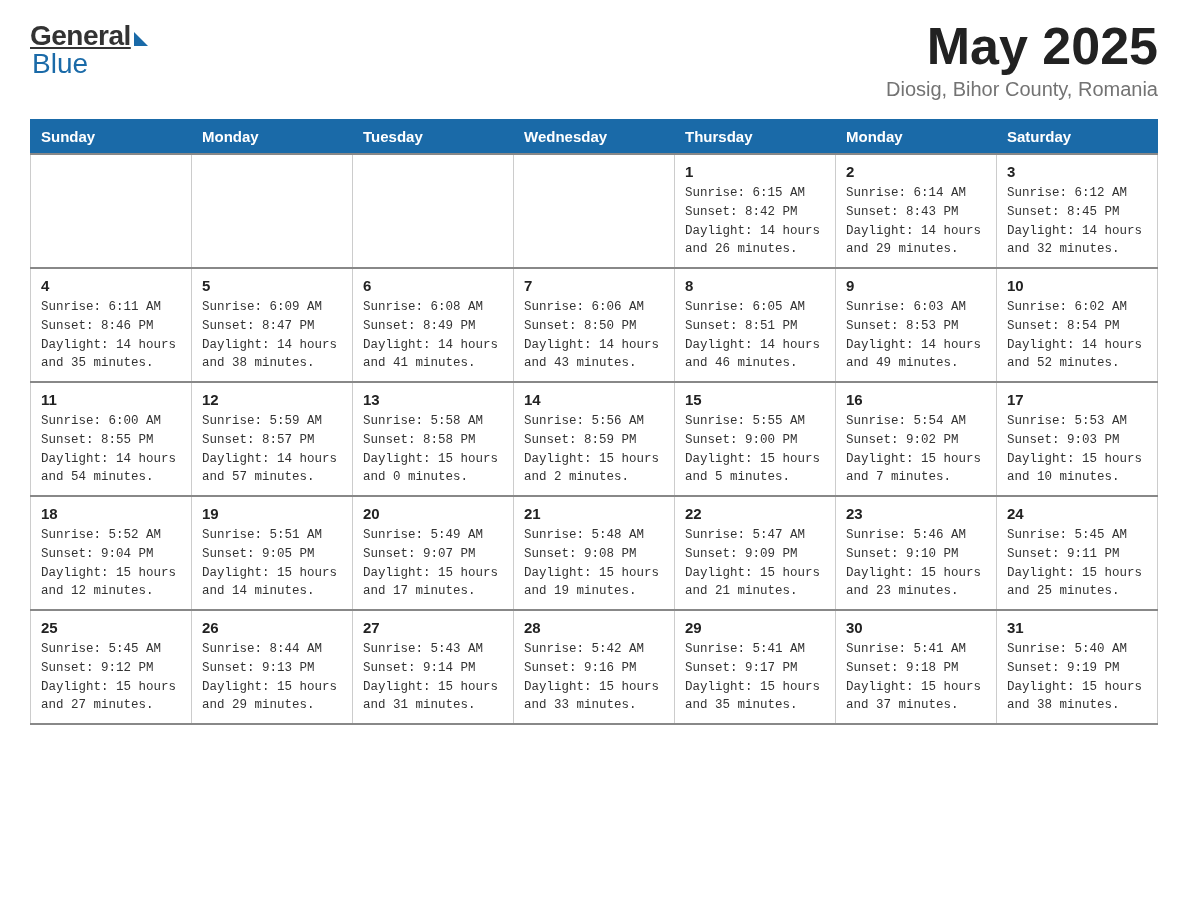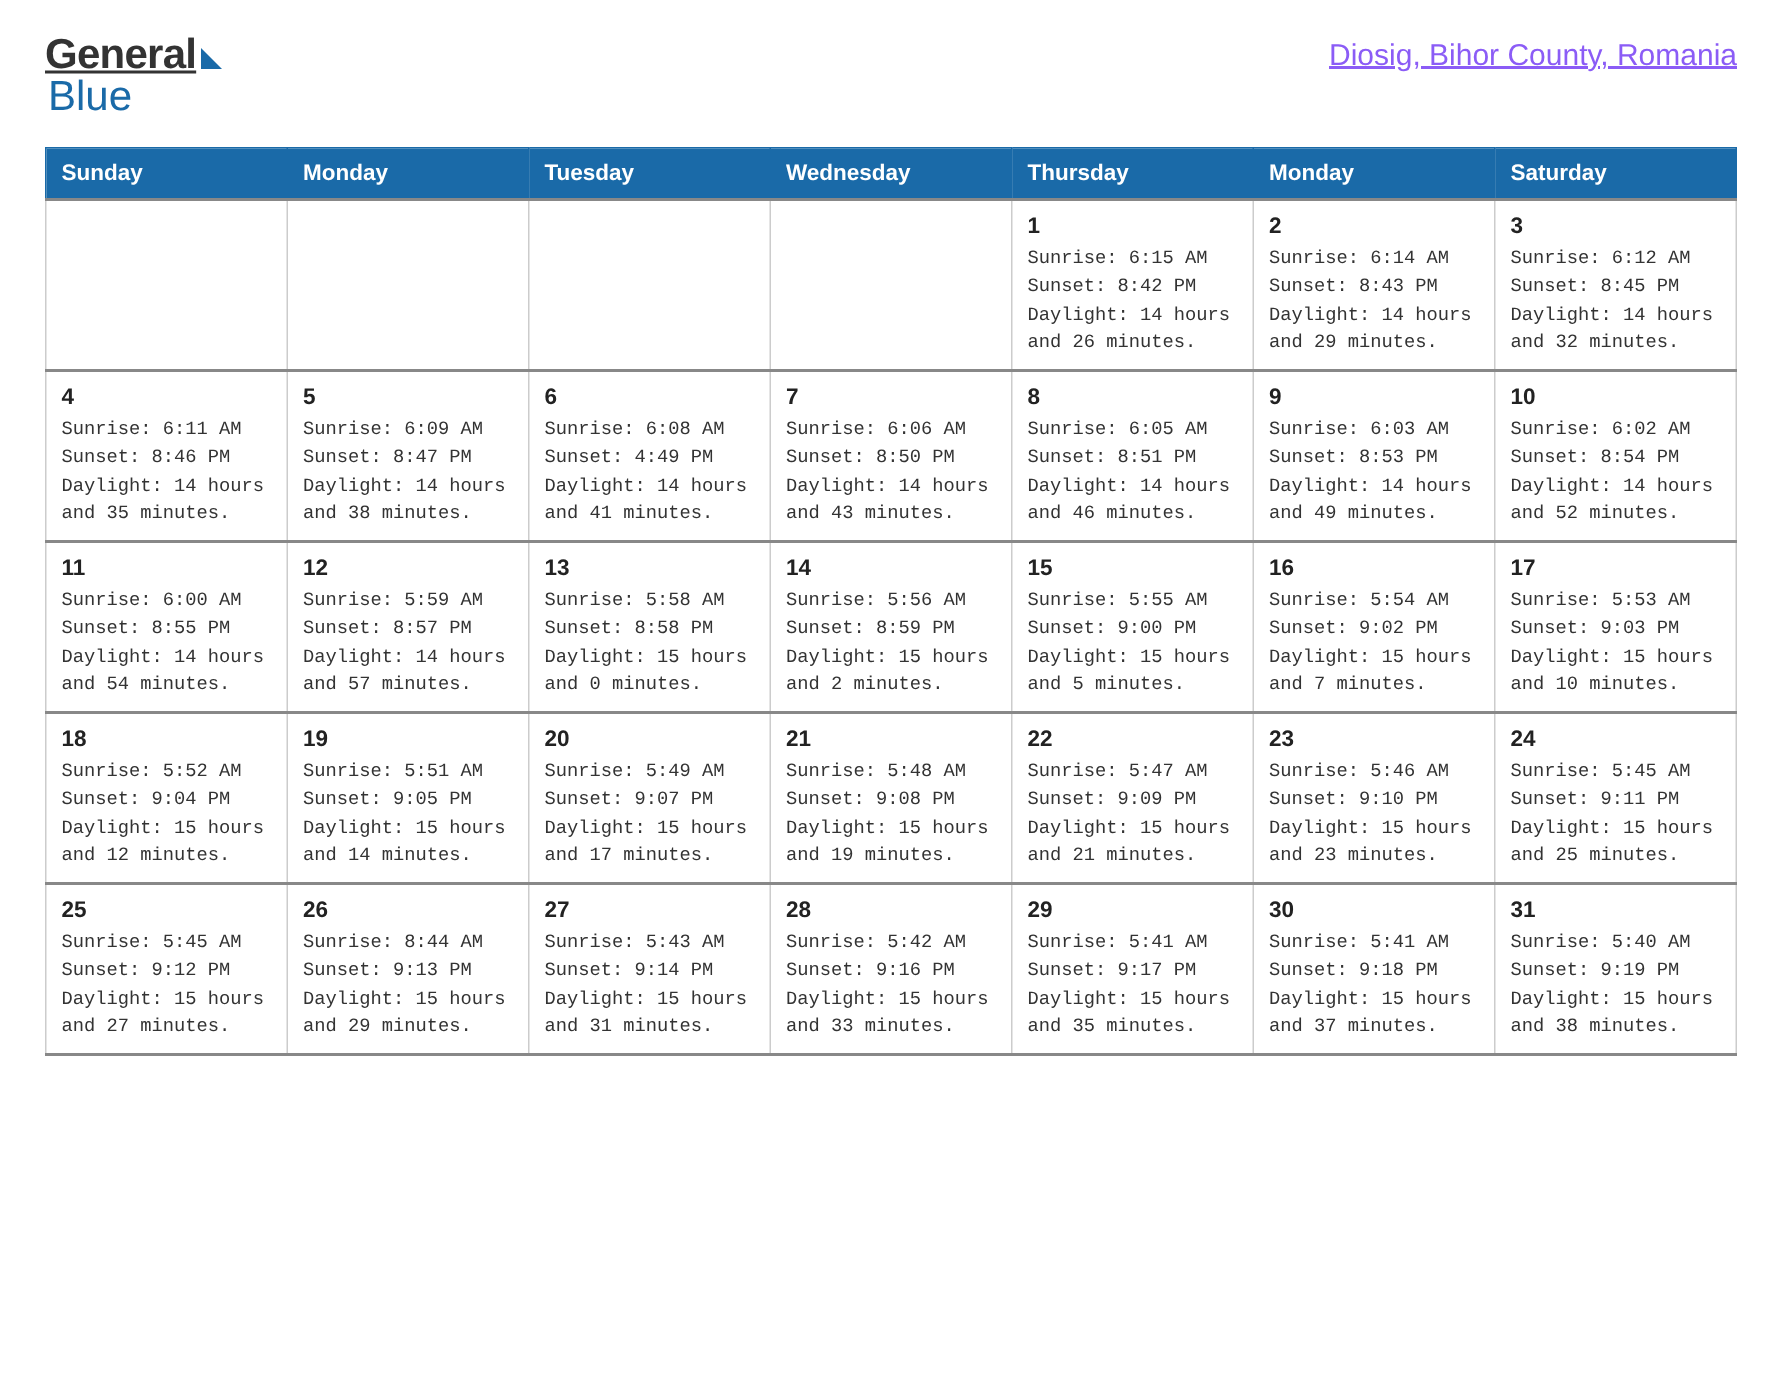--- a/index.html
+++ b/index.html
@@ -53,23 +53,22 @@
       text-align: right;
     }
     .month-year {
       font-size: 52px;
       font-weight: bold;
       color: #222;
       line-height: 1;
     }
     .location {
       font-size: 20px;
-      color: #8b5cf6;
+      color: #737373;
       margin-top: 6px;
-      text-decoration: underline;
     }
     .calendar {
       width: 100%;
       border-collapse: collapse;
       border: 1.5px solid #888;
     }
     .calendar th {
       background-color: #1a6aa8;
       color: #fff;
       padding: 8px 10px;
@@ -112,20 +111,21 @@
 
 <div class="header">
   <div class="logo">
     <div class="logo-top">
       <span class="logo-general">General</span>
       <div class="logo-arrow"></div>
     </div>
     <span class="logo-blue">Blue</span>
   </div>
   <div class="title-block">
+    <div class="month-year">May 2025</div>
     <div class="location">Diosig, Bihor County, Romania</div>
   </div>
 </div>
 
 <table class="calendar">
   <thead>
     <tr>
     <th>Sunday</th>
         <th>Monday</th>
         <th>Tuesday</th>
@@ -174,21 +174,21 @@
         <td>
           <div class="day-number">5</div>
           <div class="day-info" style="white-space: pre-line;">Sunrise: 6:09 AM
 Sunset: 8:47 PM
 Daylight: 14 hours
 and 38 minutes.</div>
         </td>
         <td>
           <div class="day-number">6</div>
           <div class="day-info" style="white-space: pre-line;">Sunrise: 6:08 AM
-Sunset: 4:49 PM
+Sunset: 8:49 PM
 Daylight: 14 hours
 and 41 minutes.</div>
         </td>
         <td>
           <div class="day-number">7</div>
           <div class="day-info" style="white-space: pre-line;">Sunrise: 6:06 AM
 Sunset: 8:50 PM
 Daylight: 14 hours
 and 43 minutes.</div>
         </td>

